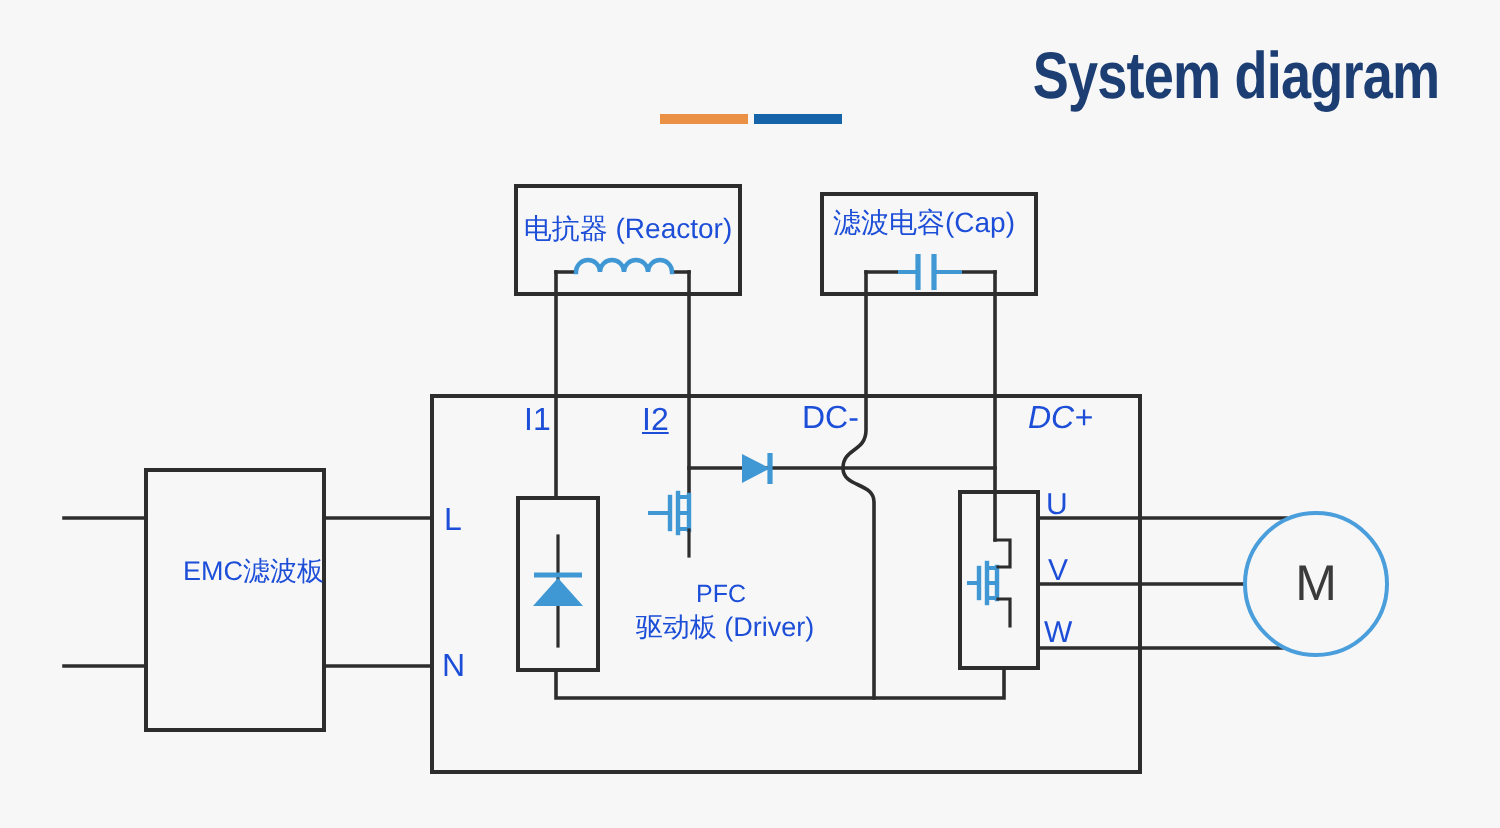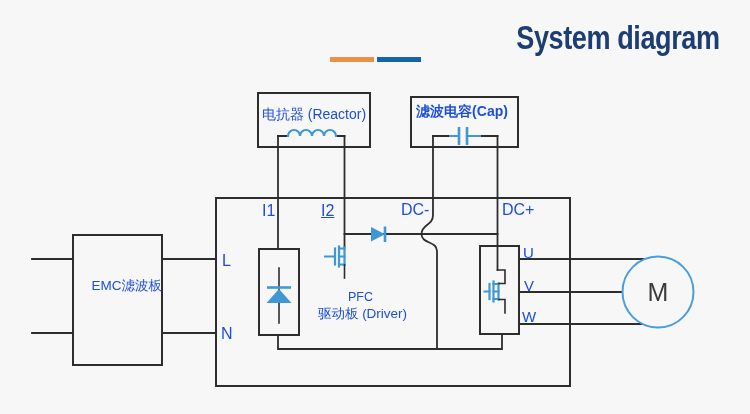--- a/index.html
+++ b/index.html
@@ -120,32 +120,32 @@
       <path class="b" style="stroke-width:2" d="M493.5 284 H498.5 M493.5 291.5 H498.5 M493.5 299 H498.5"></path>
       <path class="b" d="M498.5 283.5 V299.5"></path>
       <path class="k thin" d="M497.5 270 H505 V283.5 H499"></path>
       <path class="k thin" d="M499 299.5 H505 V313"></path>
     </g>
 
     <circle class="motorc" cx="658" cy="292" r="35.5"></circle>
   </svg>
 
   <div class="lbl comp" style="left:258px;top:106px;width:112px;">电抗器 (Reactor)</div>
-  <div class="lbl comp" style="left:411px;top:103px;width:102px;font-weight:bold;">滤波电容(Cap)</div>
+  <div class="lbl comp" style="left:411px;top:103px;width:102px;">滤波电容(Cap)</div>
 
   <div class="lbl emc-lbl" style="left:73px;top:276px;width:89px;">
     <div>EMC滤波板</div>
   </div>
 
   <div class="lbl drv" style="left:290px;top:306px;width:145px;">驱动板 (Driver)</div>
 
   <div class="lbl" style="left:262px;top:202px;">I1</div>
   <div class="lbl" style="left:321px;top:202px;text-decoration:underline;">I2</div>
   <div class="lbl" style="left:401px;top:201px;text-align:center;">DC-</div>
-  <div class="lbl" style="left:502px;top:201px;">DC+</div>
+  <div class="lbl" style="left:514px;top:201px;font-style:italic;">DC+</div>
   <div class="lbl" style="left:222px;top:252px;">L</div>
   <div class="lbl" style="left:221px;top:325px;">N</div>
   <div class="lbl uvw" style="left:523px;top:244px;">U</div>
   <div class="lbl uvw" style="left:524px;top:277px;">V</div>
   <div class="lbl uvw" style="left:522px;top:308px;">W</div>
   <div class="lbl pfc" style="left:348px;top:266px;margin-top:24px;">PFC</div>
   <div class="lbl mlbl" style="left:640px;top:278px;width:36px;">M</div>
 
 </div>
 

